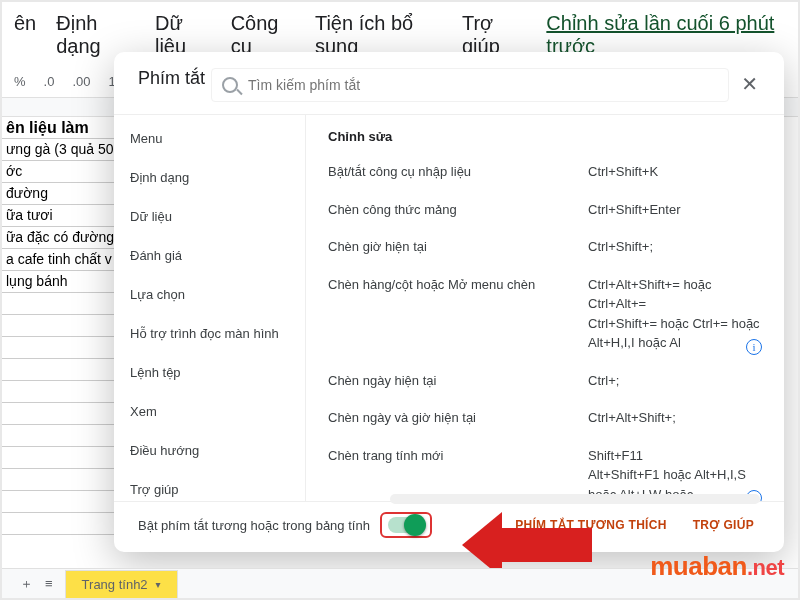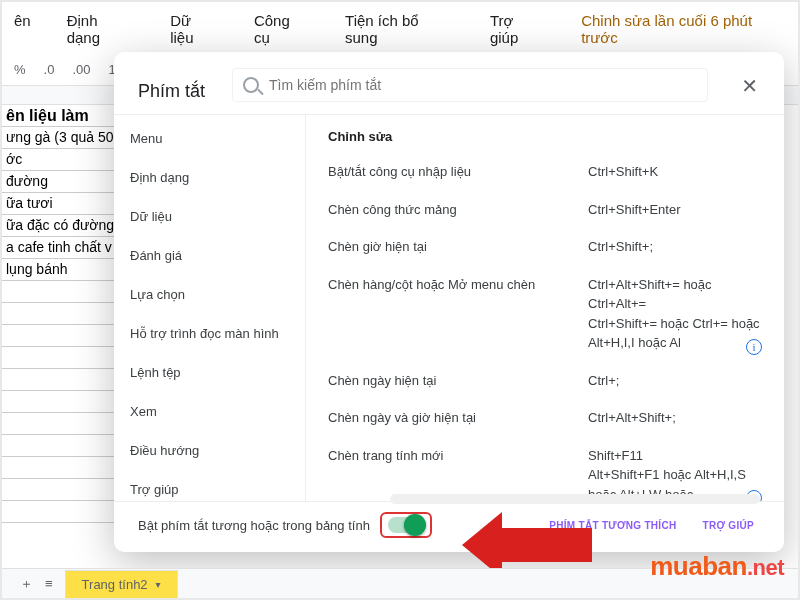--- a/index.html
+++ b/index.html
@@ -1,50 +1,50 @@
 <!DOCTYPE html>
 <html><head>
 <meta charset="utf-8">
 <style>
   * { box-sizing: border-box; margin: 0; padding: 0; }
   body { font-family: Arial, "Roboto", sans-serif; font-size: 13px; color: #3c4043; background: #fff; width: 800px; height: 600px; overflow: hidden; position: relative; border: 2px solid #e8e8e8; }
-  .menubar { display: flex; gap: 20px; padding: 6px 0 6px 4px; font-size: 15px; color: #202124; }
+  .menubar { display: flex; gap: 4px; padding: 6px 0 6px 4px; font-size: 20px; color: #202124; }
   .menubar span { padding: 4px 8px; }
-  .menubar .lastedit { color: #a16207; }
+  .menubar .lastedit { color: #14532d; text-decoration: underline; }
   .toolbar { display: flex; align-items: center; gap: 10px; padding: 4px 8px 6px 8px; border-bottom: 1px solid #e0e0e0; color: #5f6368; font-size: 13px; }
   .tool { padding: 2px 4px; }
   .col-headers { display: flex; background: #f8f9fa; border-bottom: 1px solid #e0e0e0; font-size: 11px; color: #5f6368; }
   .col-headers .ch { text-align: center; padding: 3px 0; border-right: 1px solid #e0e0e0; }
   .sheet-body { display: flex; }
   .row-labels { width: 150px; }
   .rowA { height: 22px; border-bottom: 1px solid #ccc; padding: 2px 4px; font-size: 14px; color: #000; white-space: nowrap; overflow: hidden; }
   .rowA.hd { font-weight: 700; font-size: 16px; }
   .dialog { position: absolute; top: 50px; left: 112px; width: 670px; height: 500px; background: #fff; border-radius: 10px; box-shadow: 0 10px 40px rgba(0,0,0,.25); display: flex; flex-direction: column; }
-  .dlg-head { display: flex; align-items: flex-end; padding: 16px 20px 12px 24px; gap: 27px; }
+  .dlg-head { display: flex; align-items: flex-start; padding: 16px 20px 12px 24px; gap: 6px; }
   .dlg-title { font-size: 18px; font-weight: 500; color: #202124; }
   .searchwrap { flex: 1; display: flex; align-items: center; background: #fff; border: 1px solid #f1f1f1; border-radius: 4px; padding: 8px 10px; gap: 10px; color: #9aa0a6; }
   .searchwrap input { border: none; outline: none; flex: 1; font-size: 14px; color: #3c4043; }
   .closebtn { color: #5f6368; font-size: 20px; padding: 4px 6px; cursor: pointer; }
   .dlg-body { flex: 1; display: flex; border-top: 1px solid #eee; overflow: hidden; }
   .sidebar { width: 192px; border-right: 1px solid #eee; padding: 4px 0; overflow: hidden; }
   .sb-item { padding: 12px 16px; font-size: 13px; color: #3c4043; cursor: pointer; white-space: normal; }
   .content { flex: 1; padding: 4px 0 0 20px; overflow: hidden; position: relative; }
   .sec-title { font-weight: 700; font-size: 13px; color: #202124; padding: 10px 0 12px 2px; }
   .sc-row { display: flex; padding: 6px 0 12px 2px; font-size: 13px; line-height: 1.5; }
   .sc-action { width: 260px; color: #3c4043; }
   .sc-keys { flex: 1; color: #3c4043; padding-right: 20px; position: relative; }
   .info-ic { display:inline-block; width:16px; height:16px; border:1.5px solid #1a73e8; color:#1a73e8; border-radius:50%; text-align:center; font-size:11px; line-height:14px; font-family: Georgia, serif; position: absolute; right: 22px; }
   .dlg-foot-sb { position: absolute; left: 276px; right: 24px; bottom: 48px; height: 10px; background: #f0f0f0; border-radius: 5px; }
   .dlg-foot { display: flex; align-items: center; padding: 10px 22px 14px 24px; border-top: 1px solid #eee; gap: 10px; }
   .foot-label { font-size: 13px; color: #3c4043; }
   .togglewrap { padding: 3px 6px; border: 2px solid #d33; border-radius: 6px; display: inline-flex; align-items: center; }
   .toggle { width: 36px; height: 16px; background: #b7e1cd; border-radius: 10px; position: relative; }
   .knob { position: absolute; right: -2px; top: -3px; width: 22px; height: 22px; background: #0f9d58; border-radius: 50%; box-shadow: 0 1px 3px rgba(0,0,0,.4); }
   .spacer { flex: 1; }
-  .foot-link { color: #8b5cf6; font-weight: 700; font-size: 10px; letter-spacing: .3px; cursor: pointer; padding: 6px 8px; text-transform: uppercase; }
+  .foot-link { color: #c2410c; font-weight: 700; font-size: 12px; letter-spacing: .3px; cursor: pointer; padding: 6px 8px; text-transform: uppercase; }
   .arrow { position: absolute; left: 460px; top: 516px; }
   .arrow-body { position:absolute; left:30px; top:10px; width:100px; height:34px; background:#d8201f; }
   .arrow-head { position:absolute; left:0; top:-6px; width:0; height:0; border-top:33px solid transparent; border-bottom:33px solid transparent; border-right:40px solid #d8201f; }
   .watermark { position: absolute; right: 14px; bottom: 16px; font-weight: 800; font-size: 26px; letter-spacing: -.5px; }
   .wm1 { color: #f05a1a; }
   .wm2 { color: #ef4444; font-weight: 600; font-size: 22px; }
   .tabbar { position: absolute; left: 0; right: 0; bottom: 0; height: 30px; border-top: 1px solid #e0e0e0; display: flex; align-items: center; padding-left: 18px; gap: 12px; font-size: 13px; color: #5f6368; background:#f8f9fa; }
   .sheet-tab { background:#fde047; padding: 6px 16px; border: 1px solid #e0e0e0; border-bottom: none; border-radius: 0; display:flex; align-items:center; gap:8px;}
   .tri { font-size:10px; }
   .mag { width:16px; height:16px; border:2px solid currentColor; border-radius:50%; position:relative; display:inline-block; }

